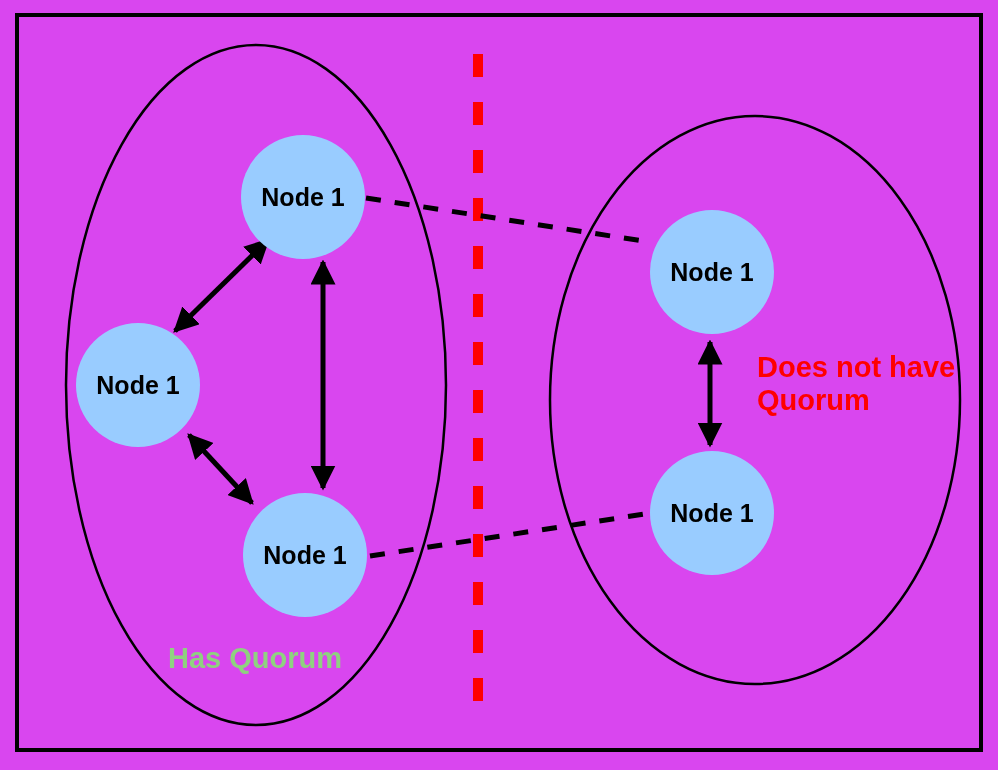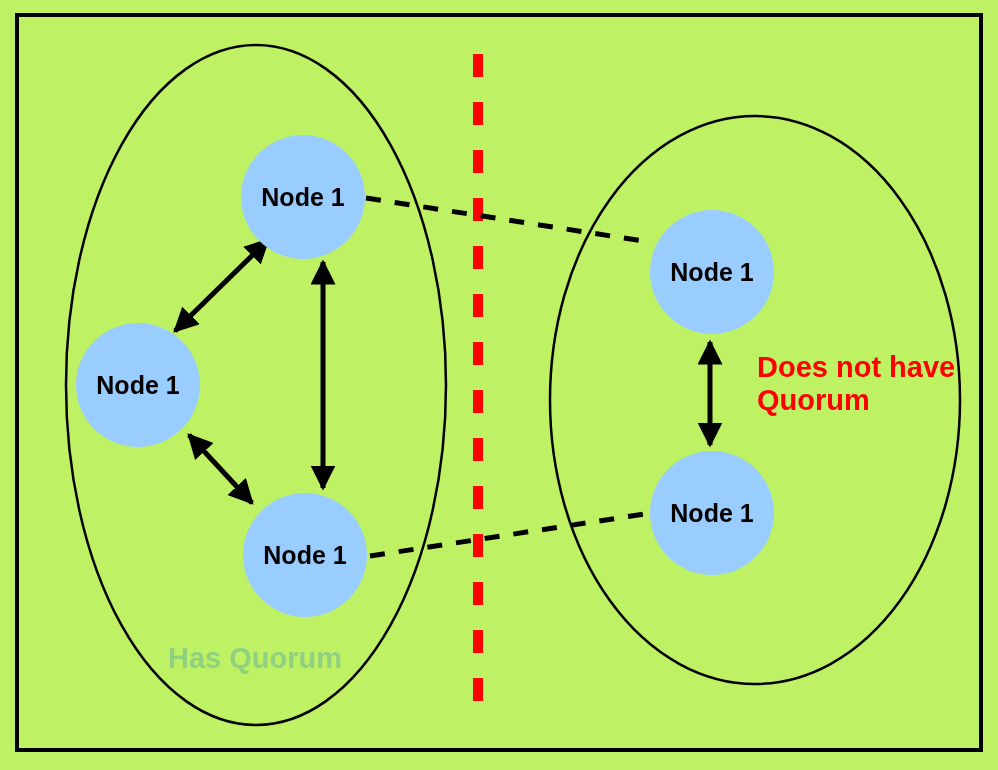--- a/index.html
+++ b/index.html
@@ -8,21 +8,21 @@
     background: #FFFFFF;
     width: 998px;
     height: 770px;
     overflow: hidden;
     font-family: "Liberation Sans", sans-serif;
   }
   .stage {
     position: relative;
     width: 998px;
     height: 770px;
-    background: #bef264;
+    background: #d946ef;
   }
   svg { display: block; }
   .node-label {
     font-family: "Liberation Sans", sans-serif;
     font-weight: bold;
     font-size: 25px;
   }
   .status-label {
     font-family: "Liberation Sans", sans-serif;
     font-weight: bold;

